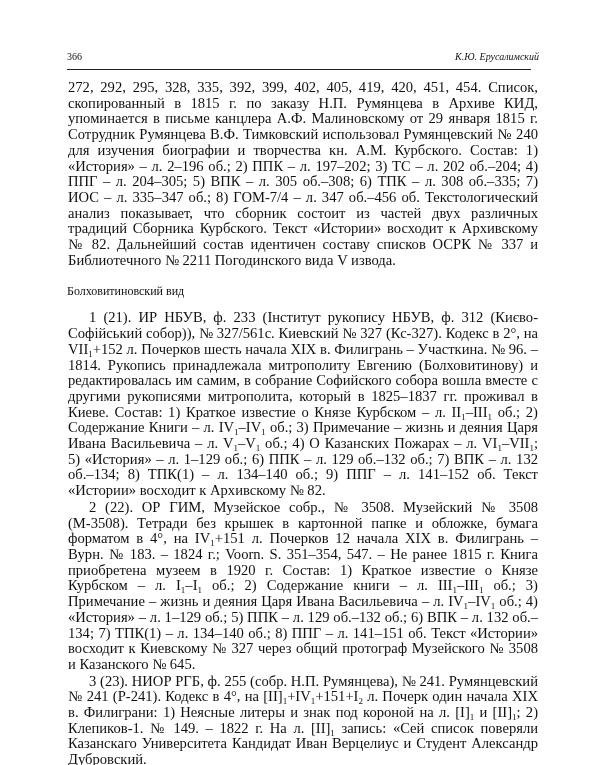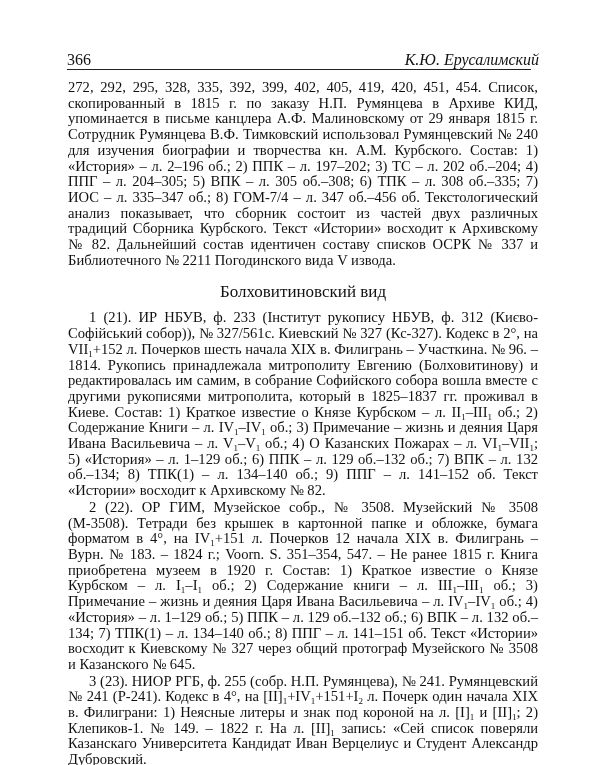--- a/index.html
+++ b/index.html
@@ -1,26 +1,26 @@
 <!DOCTYPE html>
 <html><head>
 <meta charset="utf-8">
 <style>
   html, body { margin: 0; padding: 0; background: #ffffff; }
   body { width: 600px; height: 765px; overflow: hidden; position: relative;
          font-family: "Liberation Serif", "DejaVu Serif", serif; color: #111; }
   .page { position: absolute; left: 67px; top: 49px; width: 472px; }
-  .running-head { position: relative; height: 17px; font-size: 16px; }
+  .running-head { position: relative; height: 17px; font-size: 10px; }
   .page-number { position: absolute; left: 0; top: 2px; }
   .running-title { position: absolute; left: 0; right: 0; top: 2px; text-align: right; font-style: italic; padding-left: 20px; }
   .head-rule { margin-top: 3px; width: 464px; border-top: 1px solid #222; height: 0; }
   .body-text { margin-top: 10px; font-size: 14.6px; line-height: 15.7px; text-align: justify; }
   .para { margin: 1px; text-indent: 21px; hyphens: manual; }
   .para.noindent { text-indent: 0; }
-  .section-heading { text-align: center; font-size: 17px; margin: 16px 0 11px 0; line-height: 15px; }
+  .section-heading { text-align: left; font-size: 12px; margin: 16px 0 11px 0; line-height: 15px; }
   .sub { font-size: 9px; vertical-align: -3px; line-height: 0; }
 </style>
 </head>
 <body>
 
 <div class="page">
   <div class="running-head">
     <span class="page-number">366</span>
     <span class="running-title">К.Ю. Ерусалимский</span>
   </div>

